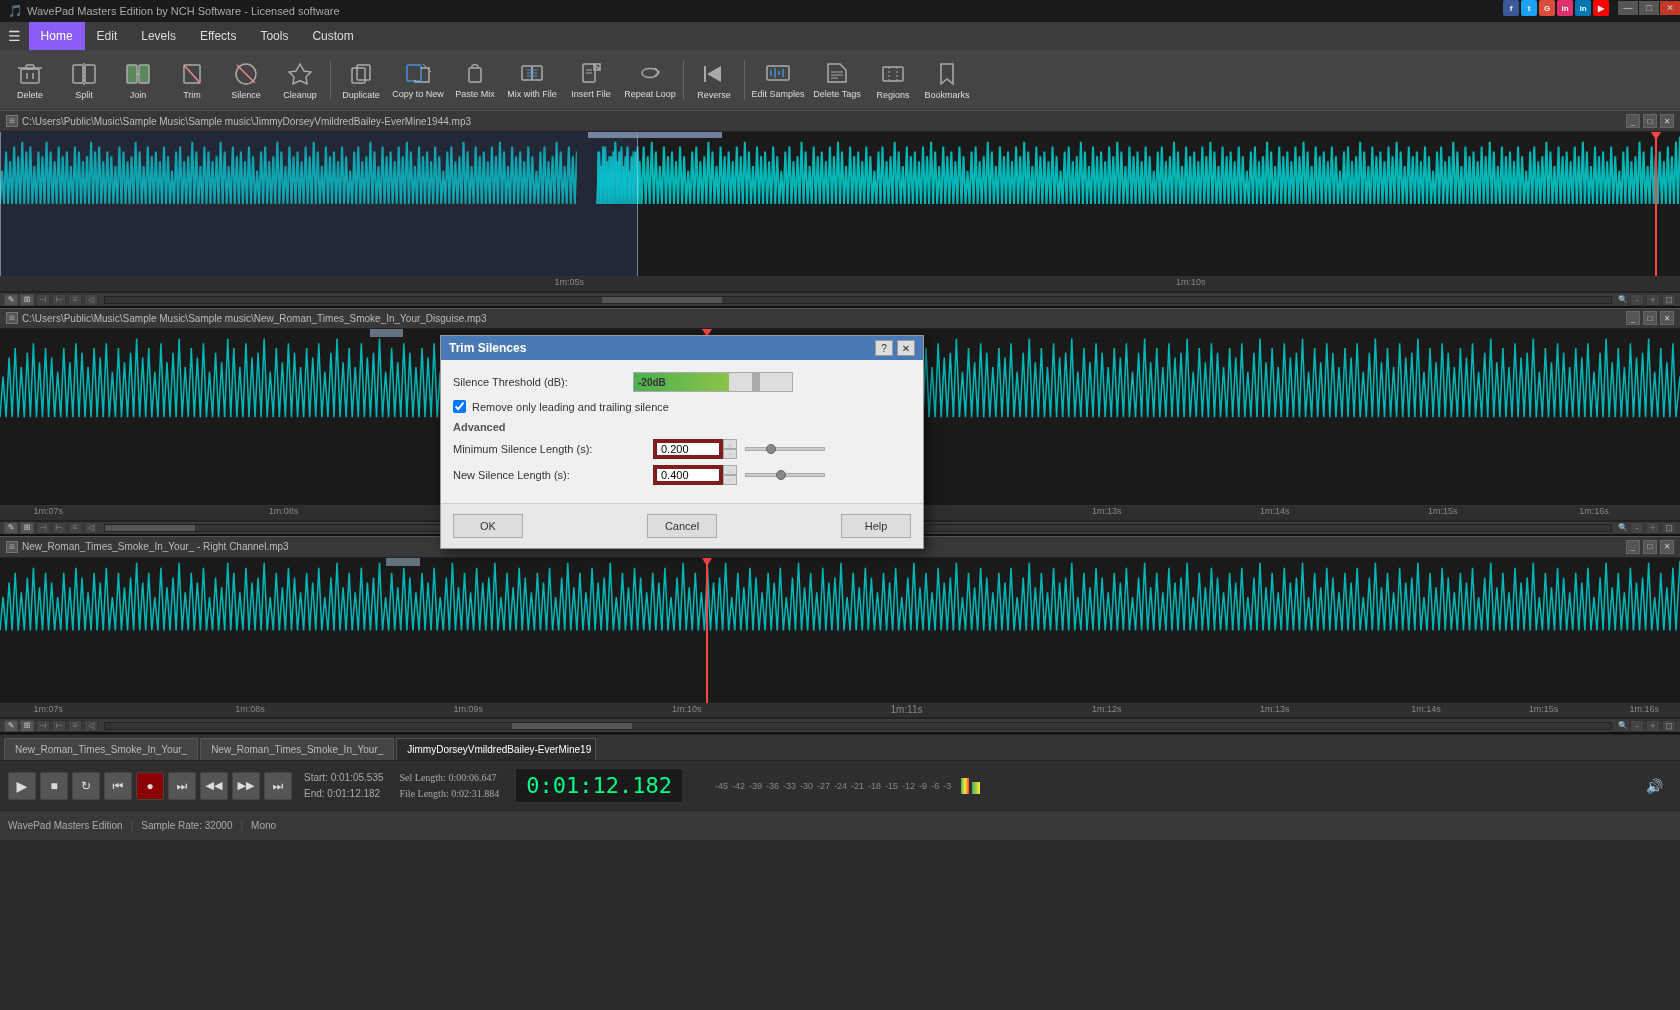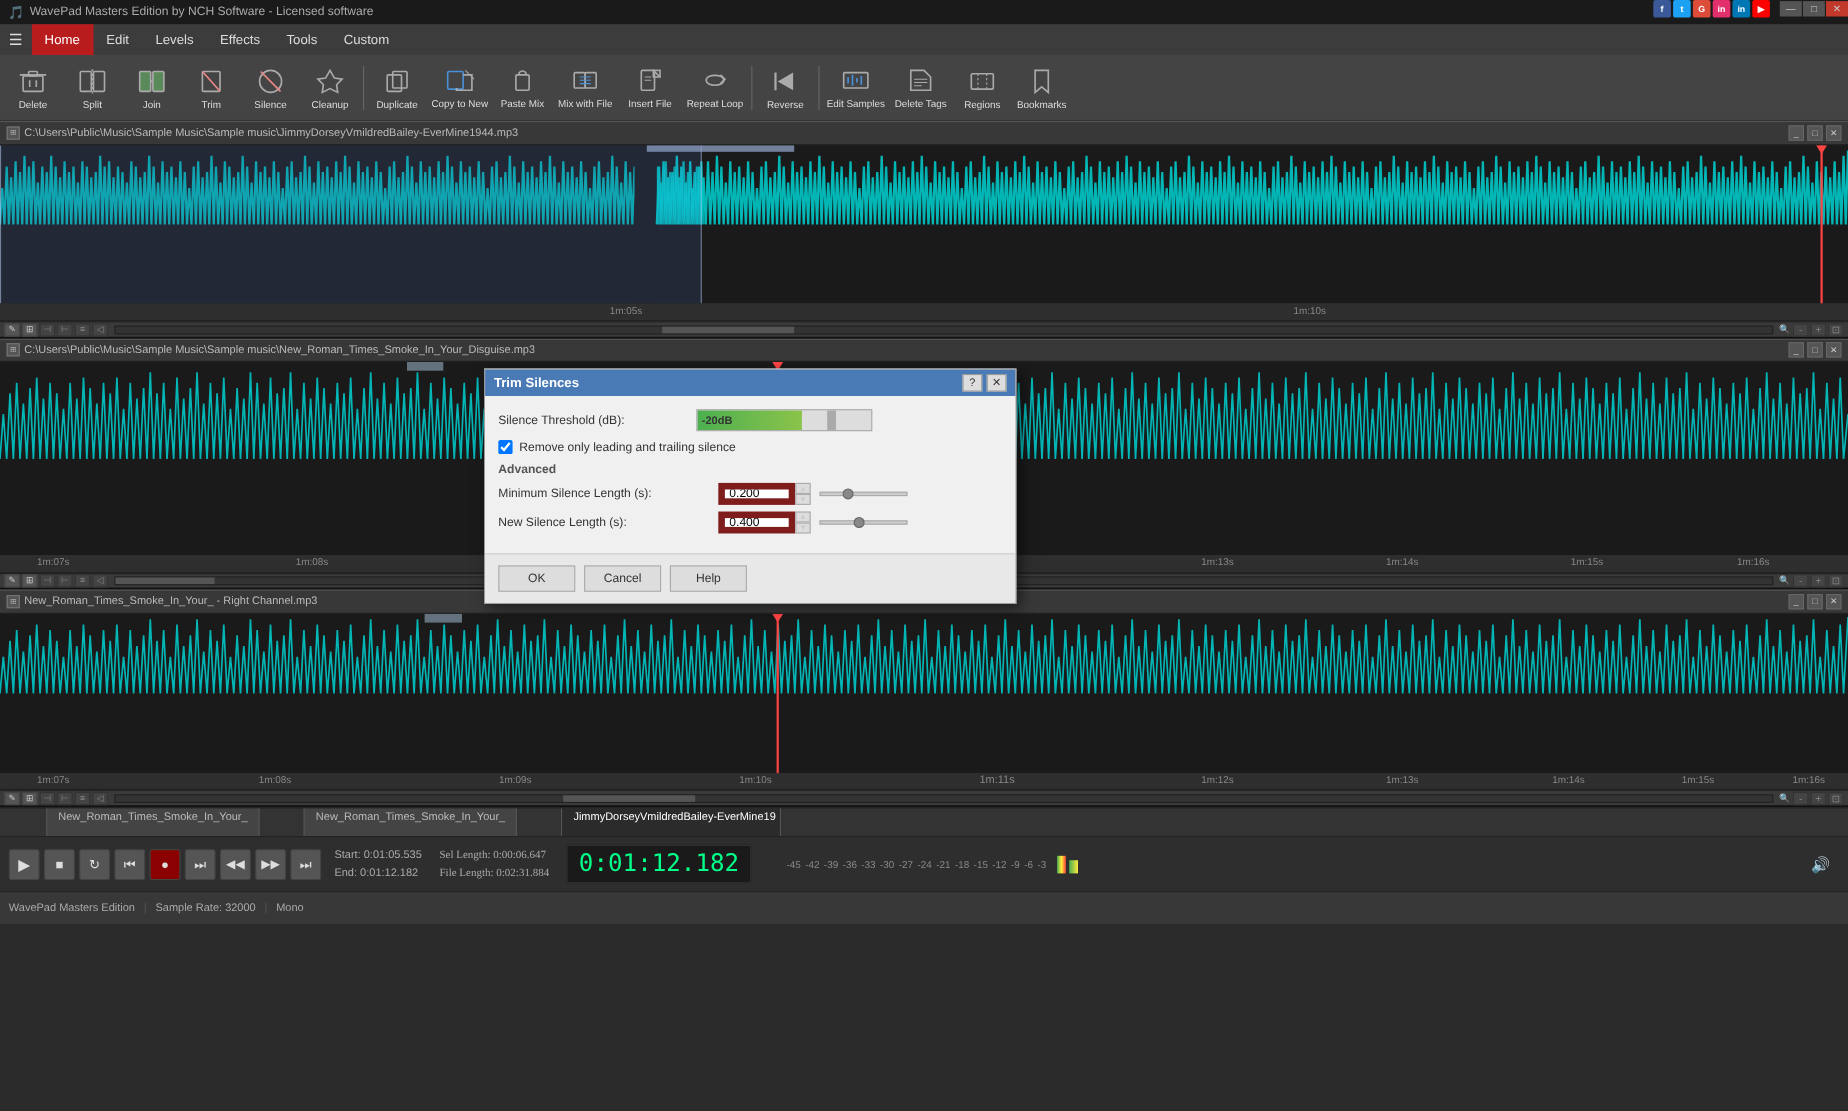--- a/index.html
+++ b/index.html
@@ -7,21 +7,21 @@
 
     
     #titlebar { height: 22px; background: #1a1a1a; display: flex; align-items: center; justify-content: space-between; padding: 0 8px; }
     #titlebar-left { display: flex; align-items: center; gap: 4px; }
     .title-btn { width: 20px; height: 14px; background: #555; border: none; color: #ccc; font-size: 9px; cursor: pointer; display: flex; align-items: center; justify-content: center; }
     .title-btn.close { background: #c0392b; }
 
     
     #menubar { height: 28px; background: #3c3c3c; display: flex; align-items: center; }
     .menu-item { padding: 4px 12px; cursor: pointer; color: #ddd; font-size: 12px; height: 100%; display: flex; align-items: center; }
-    .menu-item.home { background: #b91c1c; color: white; }
+    .menu-item.home { background: #8b5cf6; color: white; }
 
     
     #toolbar { height: 60px; background: #444; border-bottom: 1px solid #333; display: flex; align-items: center; padding: 0 4px; gap: 2px; overflow: hidden; }
     .toolbar-btn { display: flex; flex-direction: column; align-items: center; justify-content: center; width: 52px; height: 54px; background: transparent; border: 1px solid transparent; cursor: pointer; color: #ddd; font-size: 10px; gap: 2px; }
     .toolbar-icon { width: 28px; height: 28px; display: flex; align-items: center; justify-content: center; font-size: 18px; }
     .toolbar-separator { width: 1px; height: 40px; background: #666; margin: 0 2px; }
     
     
     .track-header { height: 22px; background: #383838; display: flex; align-items: center; padding: 0 6px; border-top: 1px solid #555; border-bottom: 1px solid #222; }
 
@@ -38,21 +38,21 @@
     #statusbar { height: 30px; background: #383838; border-top: 1px solid #222; display: flex; align-items: center; padding: 0 8px; gap: 8px; font-size: 10px; color: #aaa; }
 
     
     #transport { height: 50px; background: #2e2e2e; border-top: 1px solid #222; display: flex; align-items: center; padding: 0 8px; gap: 4px; }
     .transport-btn { width: 28px; height: 28px; background: #555; border: 1px solid #444; border-radius: 2px; display: flex; align-items: center; justify-content: center; cursor: pointer; color: #ddd; font-size: 12px; }
     .transport-btn.record { background: #8b0000; }
     #timecode { background: #1a1a1a; color: #00ff88; font-family: monospace; font-size: 22px; padding: 4px 10px; border: 1px solid #333; min-width: 130px; text-align: center; }
 
     
     #tabbar { height: 26px; background: #333; border-top: 1px solid #222; display: flex; align-items: flex-end; padding: 0 4px; gap: 2px; overflow: hidden; }
-    .tab { height: 36px; padding: 0 10px; background: #444; border: 1px solid #555; border-bottom: none; font-size: 10px; color: #bbb; cursor: pointer; display: flex; align-items: center; white-space: nowrap; max-width: 200px; overflow: hidden; text-overflow: ellipsis; margin-left: 38px; }
+    .tab { height: 22px; padding: 0 10px; background: #444; border: 1px solid #555; border-bottom: none; font-size: 10px; color: #bbb; cursor: pointer; display: flex; align-items: center; white-space: nowrap; max-width: 200px; overflow: hidden; text-overflow: ellipsis; }
     .tab.active { background: #2b2b2b; color: #fff; }
 
     
     #dialog-overlay { position: fixed; top: 0; left: 0; width: 100%; height: 100%; z-index: 1000; pointer-events: none; }
     #trim-dialog { position: absolute; left: 440px; top: 335px; width: 484px; background: #f0f0f0; border: 1px solid #999; box-shadow: 4px 4px 12px rgba(0,0,0,0.5); pointer-events: all; }
     .dialog-title-bar { height: 24px; background: #4a7ab5; display: flex; align-items: center; padding: 0 8px; justify-content: space-between; }
     .dialog-title { color: white; font-size: 12px; font-weight: bold; }
     .dialog-title-btns { display: flex; gap: 4px; }
     .dialog-btn-small { width: 18px; height: 16px; background: #ddd; border: 1px solid #999; font-size: 10px; cursor: pointer; display: flex; align-items: center; justify-content: center; color: #333; }
     .dialog-body { padding: 12px; background: #f0f0f0; }
@@ -60,24 +60,24 @@
     .dialog-label { font-size: 11px; color: #333; min-width: 180px; }
     .dialog-input-group { display: flex; align-items: center; flex: 1; }
     .threshold-bar { width: 160px; height: 20px; background: #ddd; border: 1px solid #aaa; position: relative; overflow: hidden; }
     .threshold-fill { position: absolute; left: 0; top: 0; height: 100%; background: linear-gradient(to right, #4CAF50, #8BC34A); width: 60%; display: flex; align-items: center; padding-left: 4px; font-size: 10px; color: #333; font-weight: bold; }
     .threshold-handle { position: absolute; right: 20%; top: 0; width: 8px; height: 100%; background: #aaa; cursor: ew-resize; }
     .checkbox-row { display: flex; align-items: center; gap: 6px; margin-bottom: 8px; }
     .checkbox-row input { cursor: pointer; }
     .section-label { font-size: 11px; color: #555; font-weight: bold; margin: 6px 0 6px 0; }
     .field-row { display: flex; align-items: center; margin-bottom: 6px; }
     .field-label { font-size: 11px; color: #333; min-width: 200px; }
-    .number-input { width: 70px; height: 20px; background: white; border: 6px solid #7f1d1d; font-size: 11px; padding: 0 4px; text-align: left; }
+    .number-input { width: 70px; height: 20px; background: white; border: 4px solid #7f1d1d; font-size: 11px; padding: 0 4px; text-align: left; }
     .spin-group { display: flex; flex-direction: column; }
     .spin-btn { width: 14px; height: 10px; background: #ddd; border: 1px solid #aaa; font-size: 7px; cursor: pointer; display: flex; align-items: center; justify-content: center; }
-    .dialog-footer { display: flex; justify-content: flex-start; gap: 8px; padding: 10px 12px; background: #e8e8e8; border-top: 1px solid #ccc; }
+    .dialog-footer { display: flex; justify-content: space-between; gap: 8px; padding: 10px 12px; background: #e8e8e8; border-top: 1px solid #ccc; }
     .dialog-action-btn { width: 70px; height: 24px; background: #ddd; border: 1px solid #aaa; font-size: 11px; cursor: pointer; color: #333; display: flex; align-items: center; justify-content: center; }
 
     
     .waveform-svg { width: 100%; height: 100%; }
 
     
     #app { display: flex; flex-direction: column; height: 1010px; width: 1680px; }
     #content { flex: 1; display: flex; flex-direction: column; overflow: hidden; position: relative; }
 
     .track-section { display: flex; flex-direction: column; border-bottom: 2px solid #111; }

